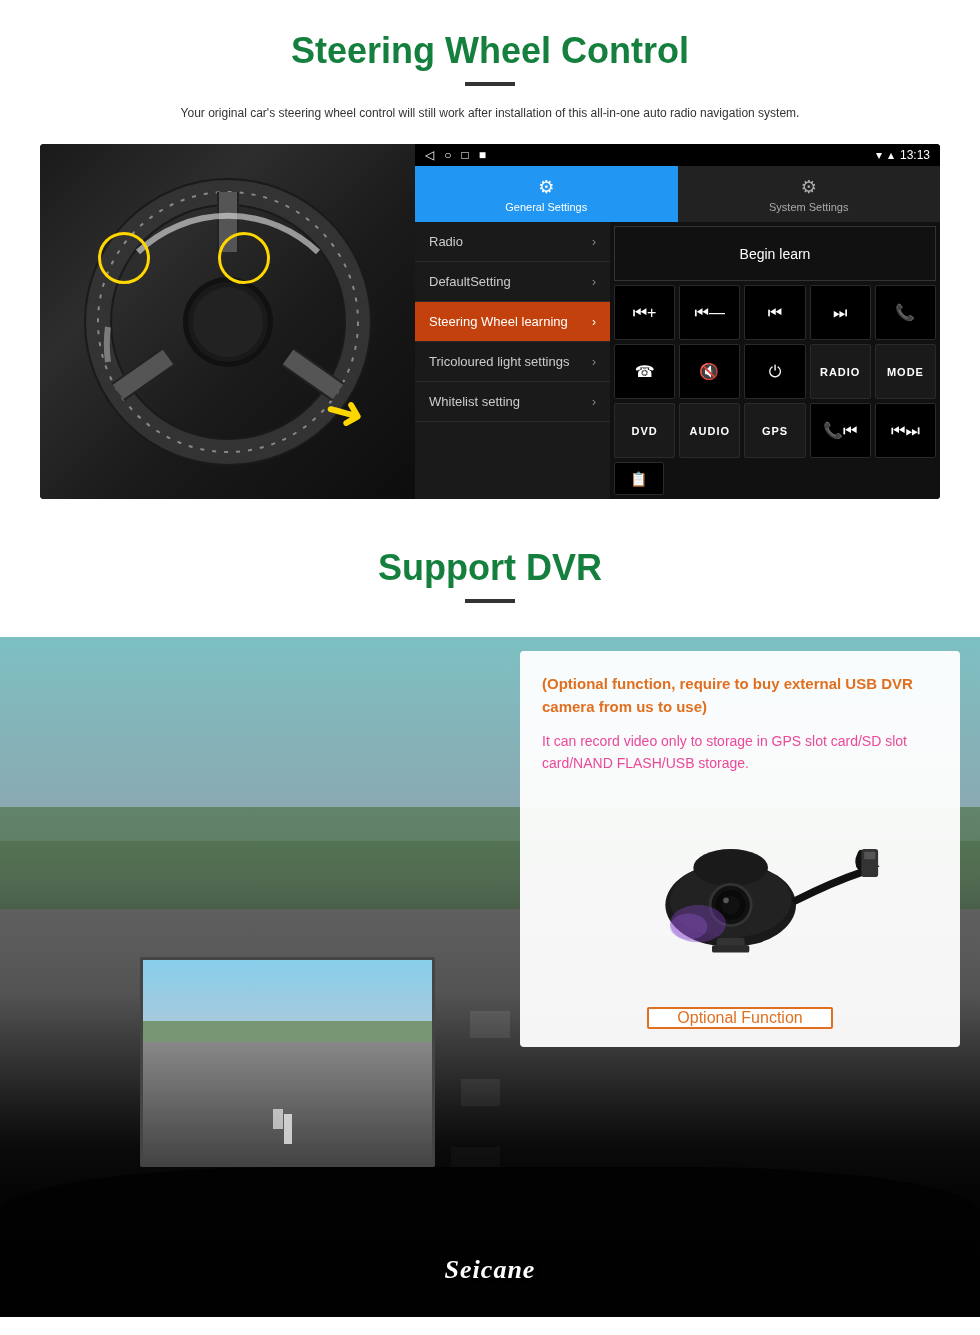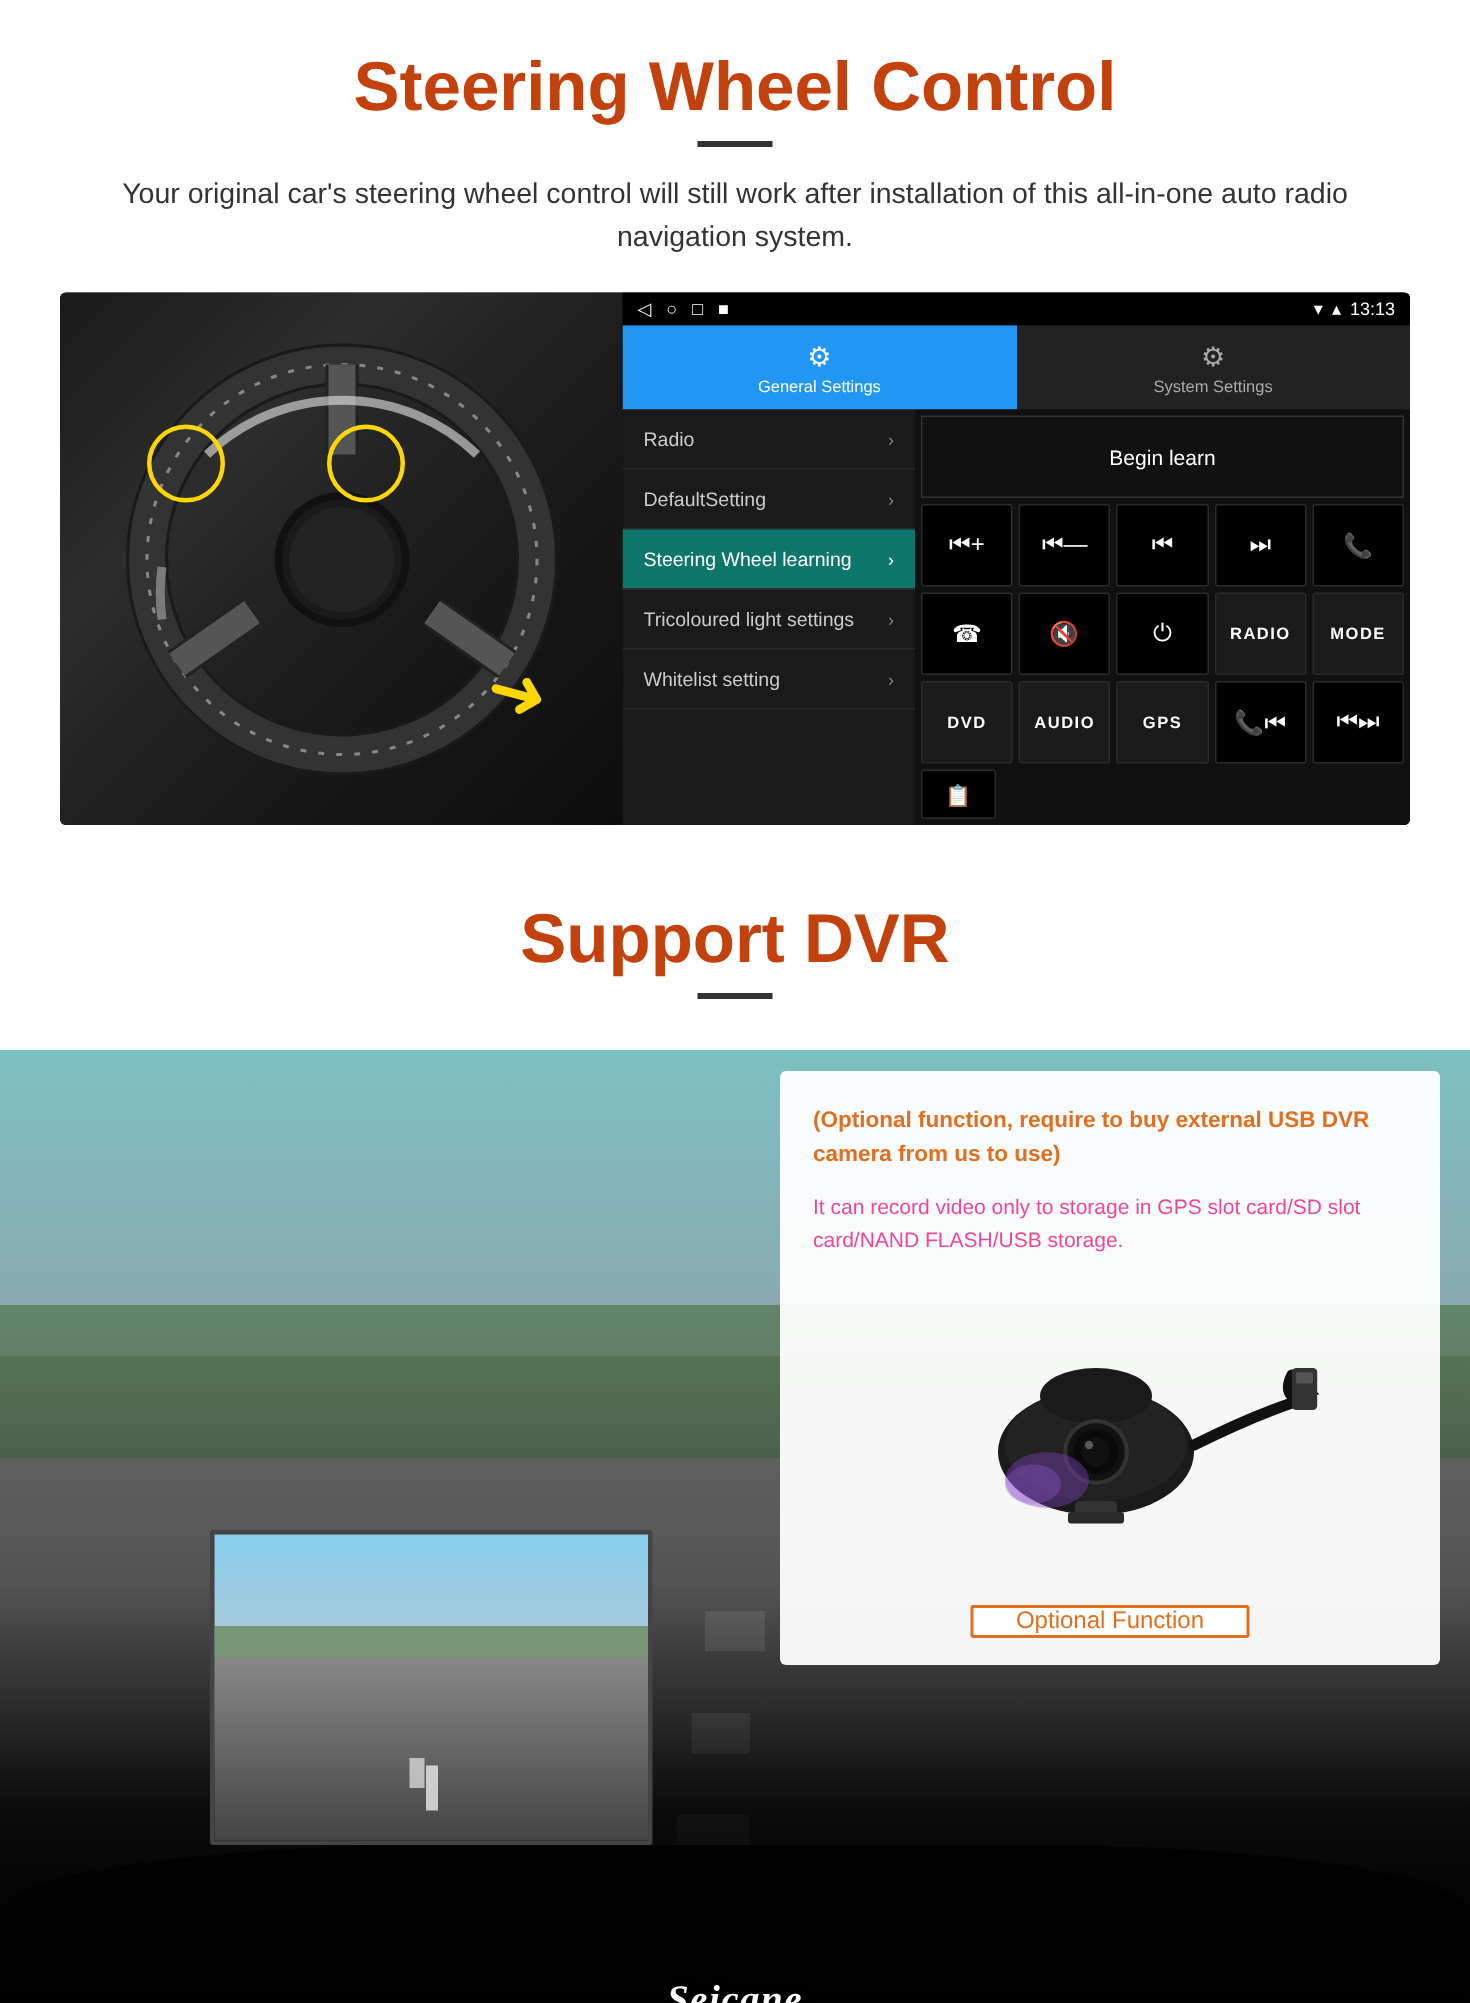--- a/index.html
+++ b/index.html
@@ -10,33 +10,33 @@
       background: #fff;
       overflow-x: hidden;
     }
 
     
     .section-steering {
       padding: 30px 40px 20px;
       text-align: center;
     }
     .section-title {
-      font-size: 46px;
+      font-size: 36px;
       font-weight: 900;
-      color: #c2410c;
+      color: #15803d;
       margin-bottom: 10px;
     }
     .title-divider {
       width: 50px;
       height: 4px;
       background: #333;
       margin: 0 auto 18px;
     }
     .section-subtitle {
-      font-size: 19px;
+      font-size: 12px;
       color: #333;
       max-width: 820px;
       margin: 0 auto 22px;
       line-height: 1.5;
     }
 
     
     .steering-composite {
       display: flex;
       width: 100%;
@@ -126,21 +126,21 @@
       color: #ccc;
       font-size: 13px;
       padding: 12px 14px;
       display: flex;
       align-items: center;
       justify-content: space-between;
       border-bottom: 1px solid #2a2a2a;
       cursor: pointer;
     }
     .menu-item.active-item {
-      background: #0f766e;
+      background: #c2410c;
       color: #fff;
     }
     .menu-arrow { font-size: 12px; color: #888; }
     .menu-item.active-item .menu-arrow { color: #fff; }
 
     
     .button-grid {
       flex: 1;
       background: #111;
       display: flex;

